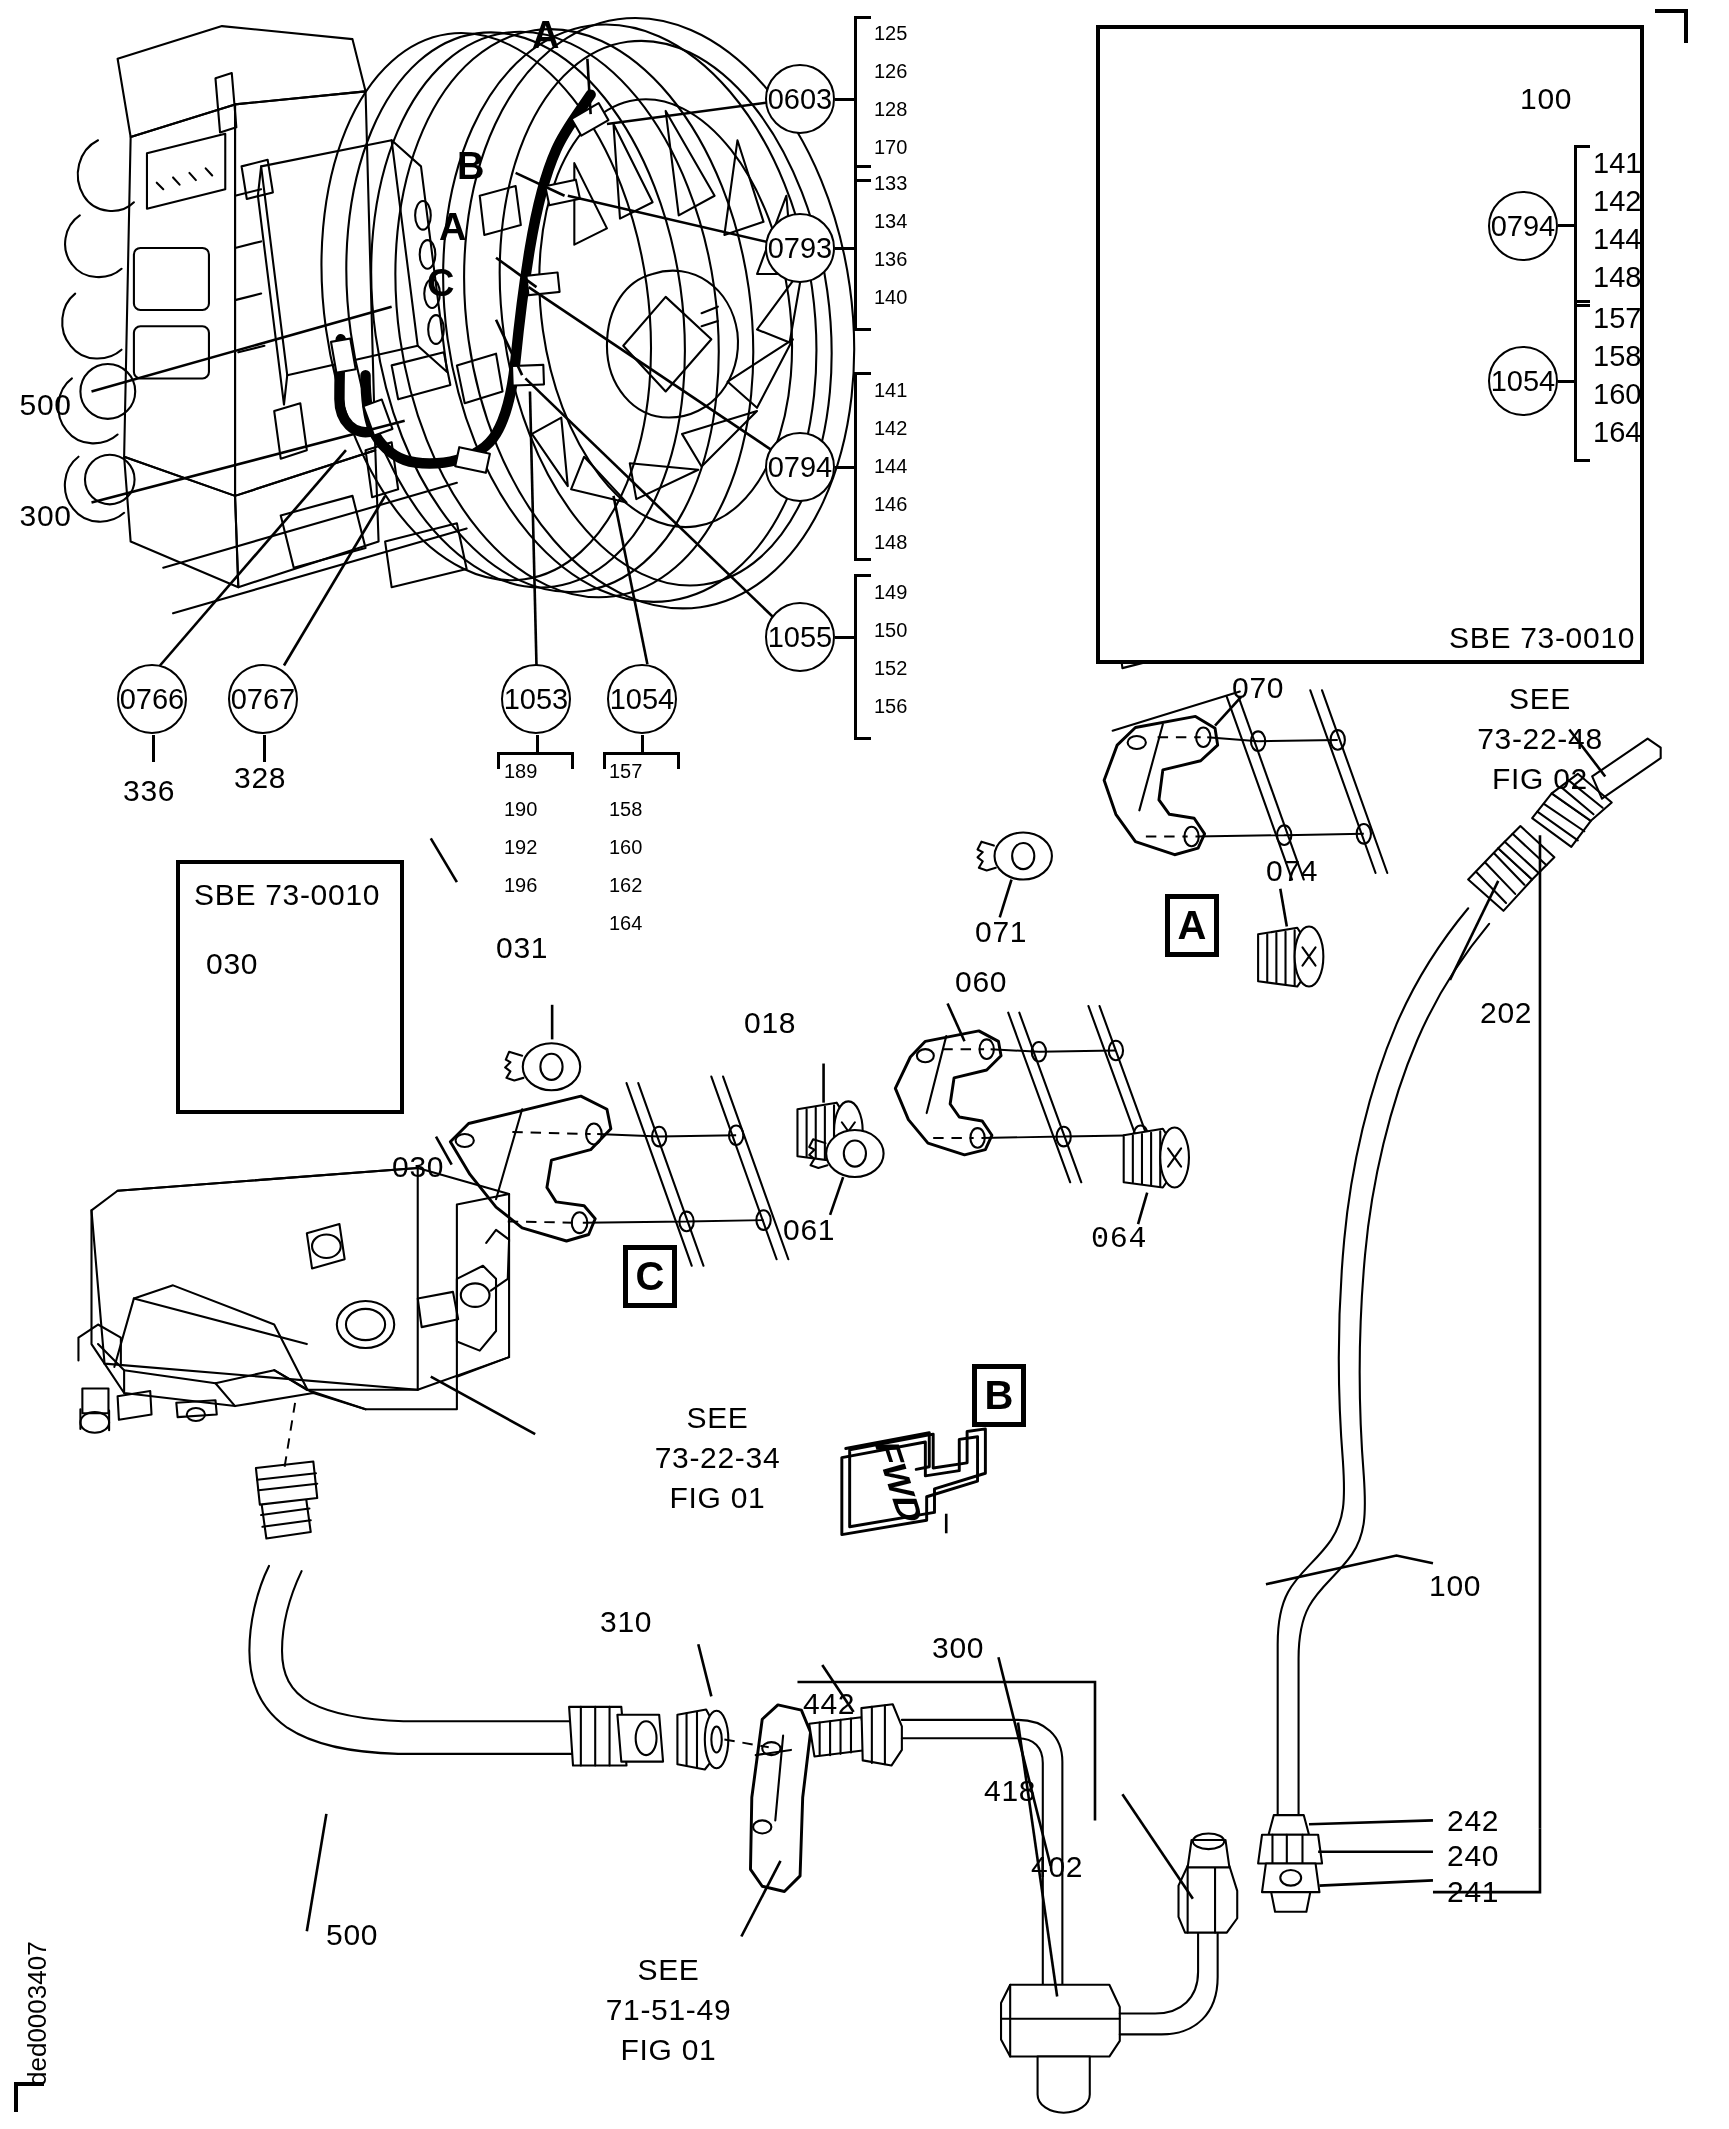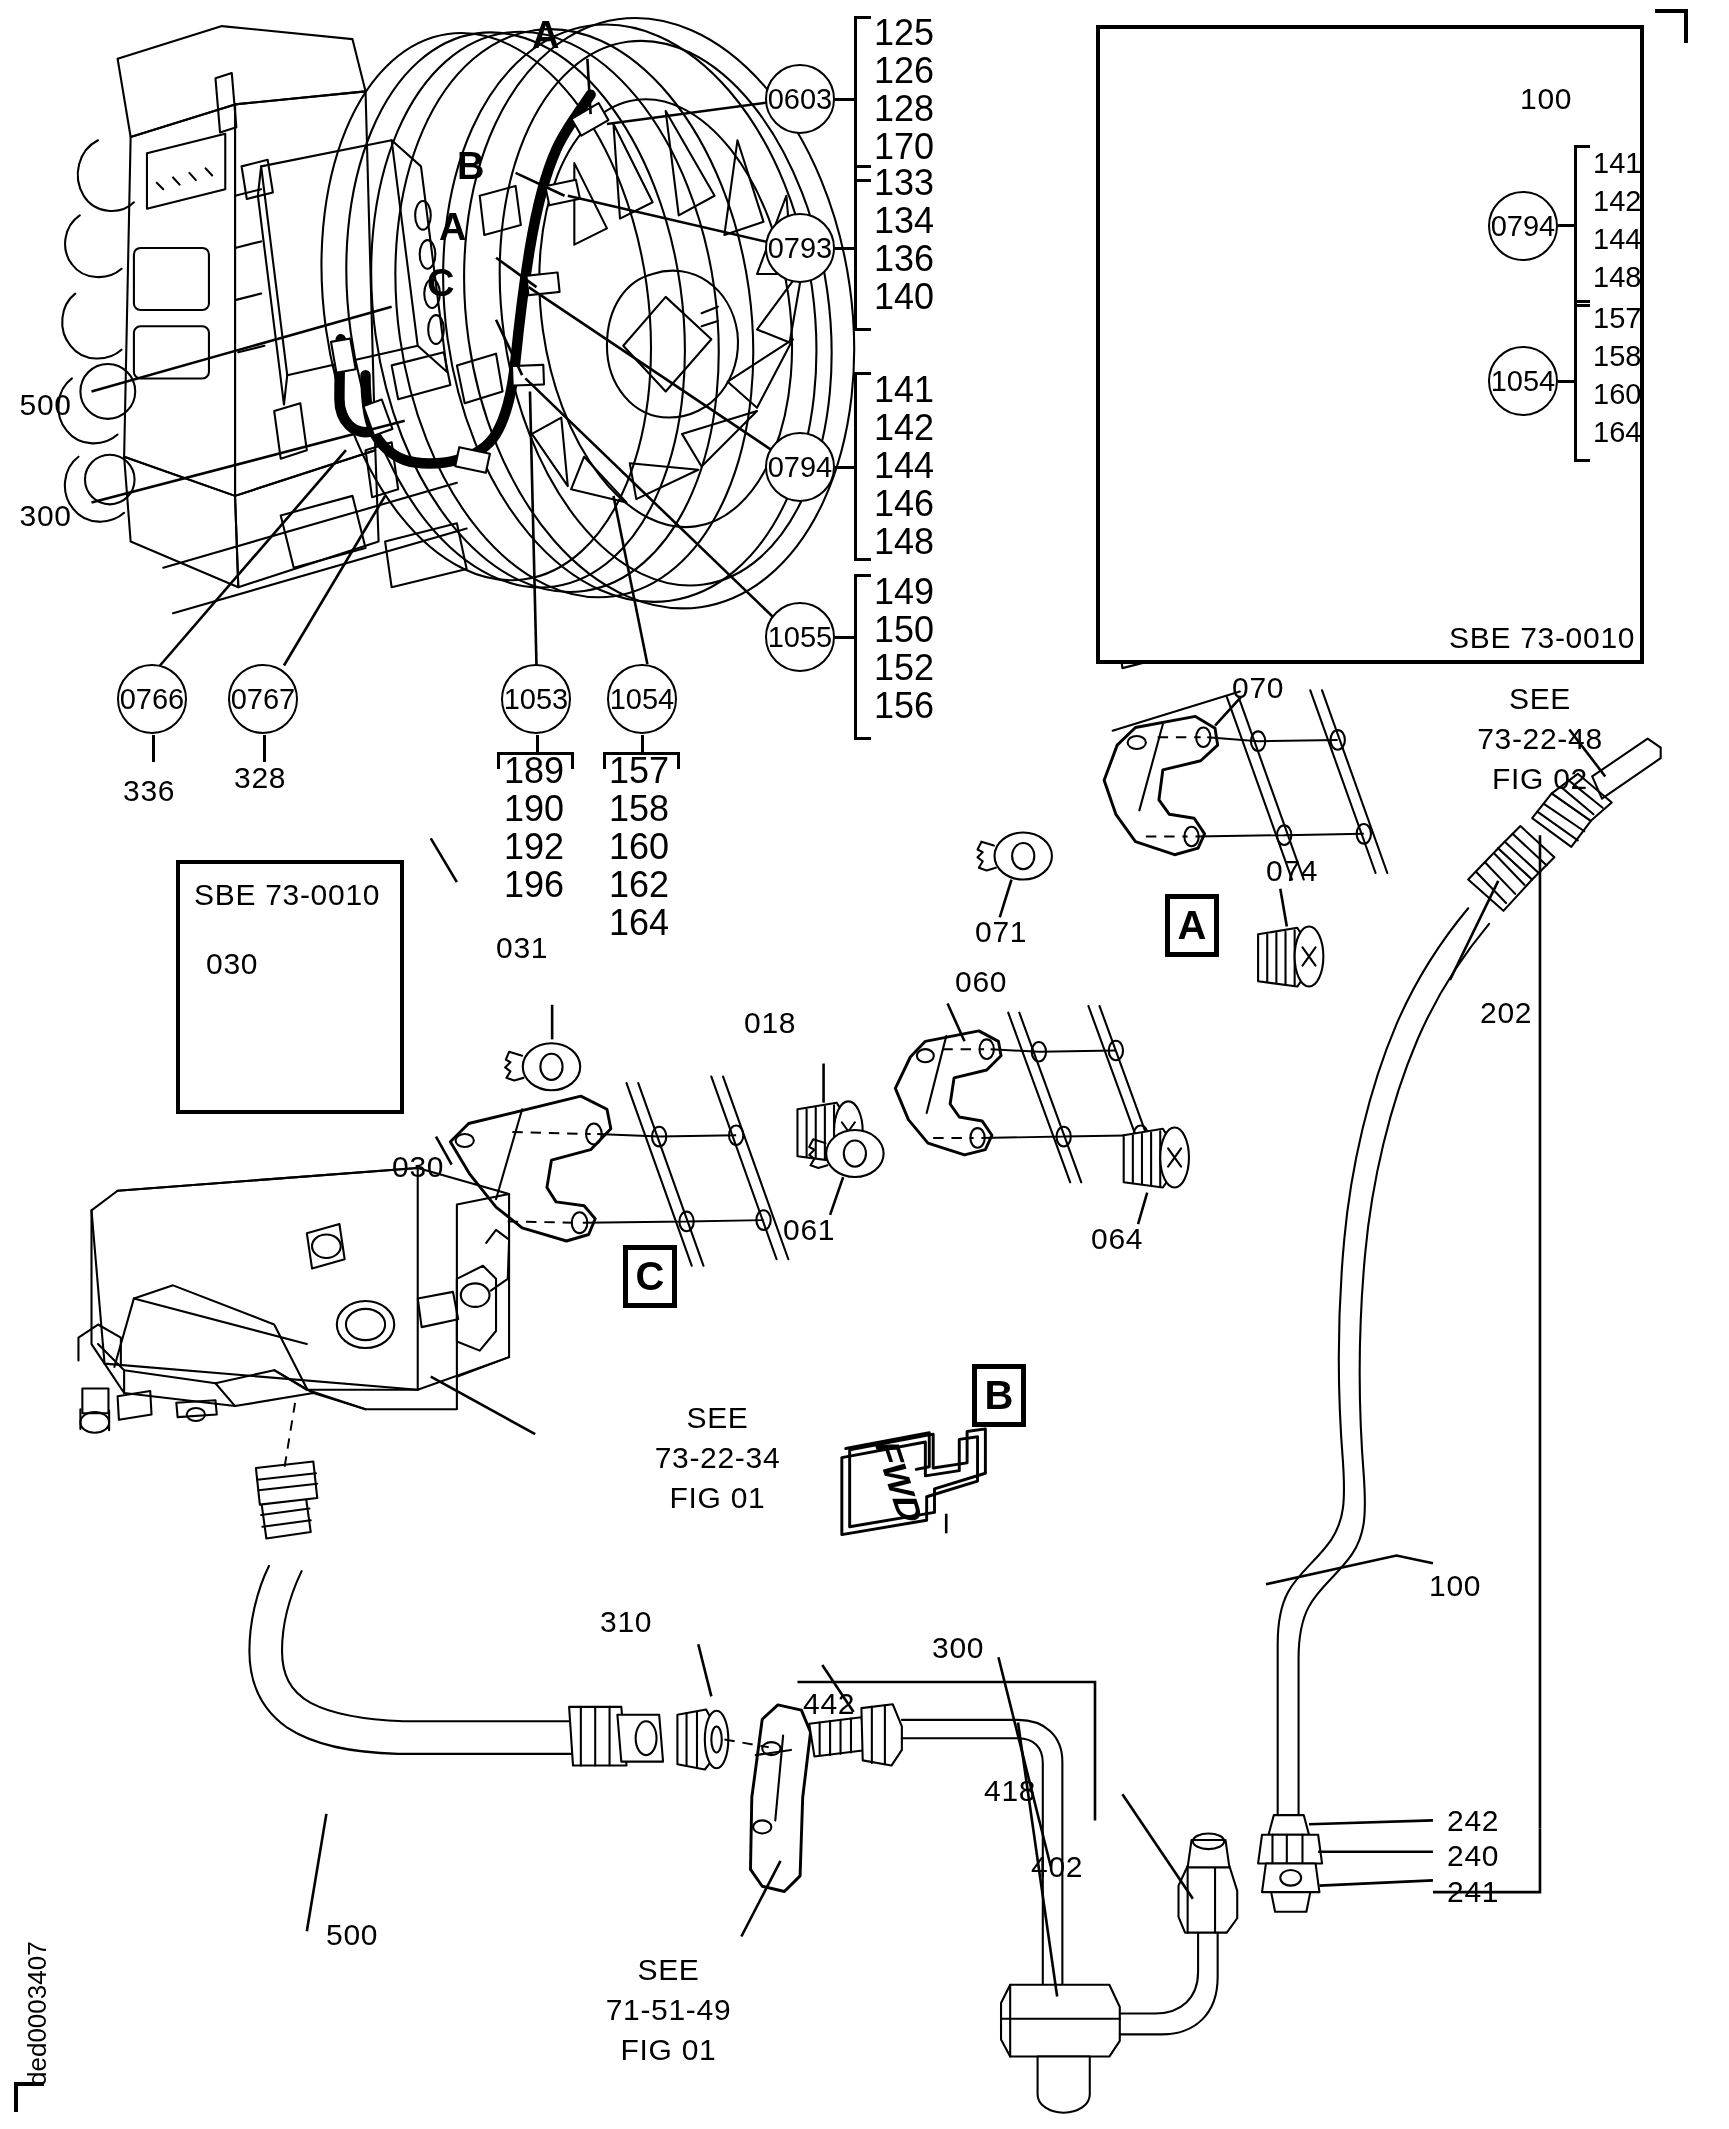--- a/index.html
+++ b/index.html
@@ -20,21 +20,21 @@
   
   .lbl {
     position: absolute;
     font-size: 30px;
     line-height: 1.0;
     letter-spacing: 0.7px;
     white-space: pre;
     color: #000;
   }
   .lbl.big { font-size: 38px; font-weight: 700; }
-  .num { position:absolute; font-size: 36px; line-height: 38px; white-space: pre; }
+  .num { position:absolute; font-size: 20px; line-height: 38px; white-space: pre; }
   
   .callout {
     position: absolute;
     width: 70px; height: 70px;
     border: 2.6px solid #000;
     border-radius: 50%;
     display: flex; align-items: center; justify-content: center;
     font-size: 29px;
     background: #fff;
     box-sizing: border-box;
@@ -635,21 +635,21 @@
   <div class="lbl" style="left:194px; top:880px;">SBE 73-0010</div>
   <div class="lbl" style="left:206px; top:949px;">030</div>
 
   <div class="lbl" style="left:1232px; top:673px;">070</div>
   <div class="lbl" style="left:975px; top:917px;">071</div>
   <div class="lbl" style="left:1266px; top:856px;">074</div>
   <div class="detbox" style="left:1165px; top:894px; width:54px; height:63px;">A</div>
 
   <div class="lbl" style="left:955px; top:967px;">060</div>
   <div class="lbl" style="left:783px; top:1215px;">061</div>
-  <div class="lbl" style="left:1091px; top:1224px;">064</div>
+  <div class="lbl" style="left:1091px; top:1224px;font-family:Liberation Mono, monospace;">064</div>
   <div class="detbox" style="left:972px; top:1364px; width:54px; height:63px;">B</div>
 
   <div class="lbl" style="left:392px; top:1152px;">030</div>
   <div class="lbl" style="left:496px; top:933px;">031</div>
   <div class="lbl" style="left:744px; top:1008px;">018</div>
   <div class="detbox" style="left:623px; top:1245px; width:54px; height:63px;">C</div>
 
   <div class="lbl" style="left: 1442px; top: 679px; text-align: center; width: 196px; line-height: 40px; white-space: pre;">SEE
 73-22-48
 FIG 02</div>

